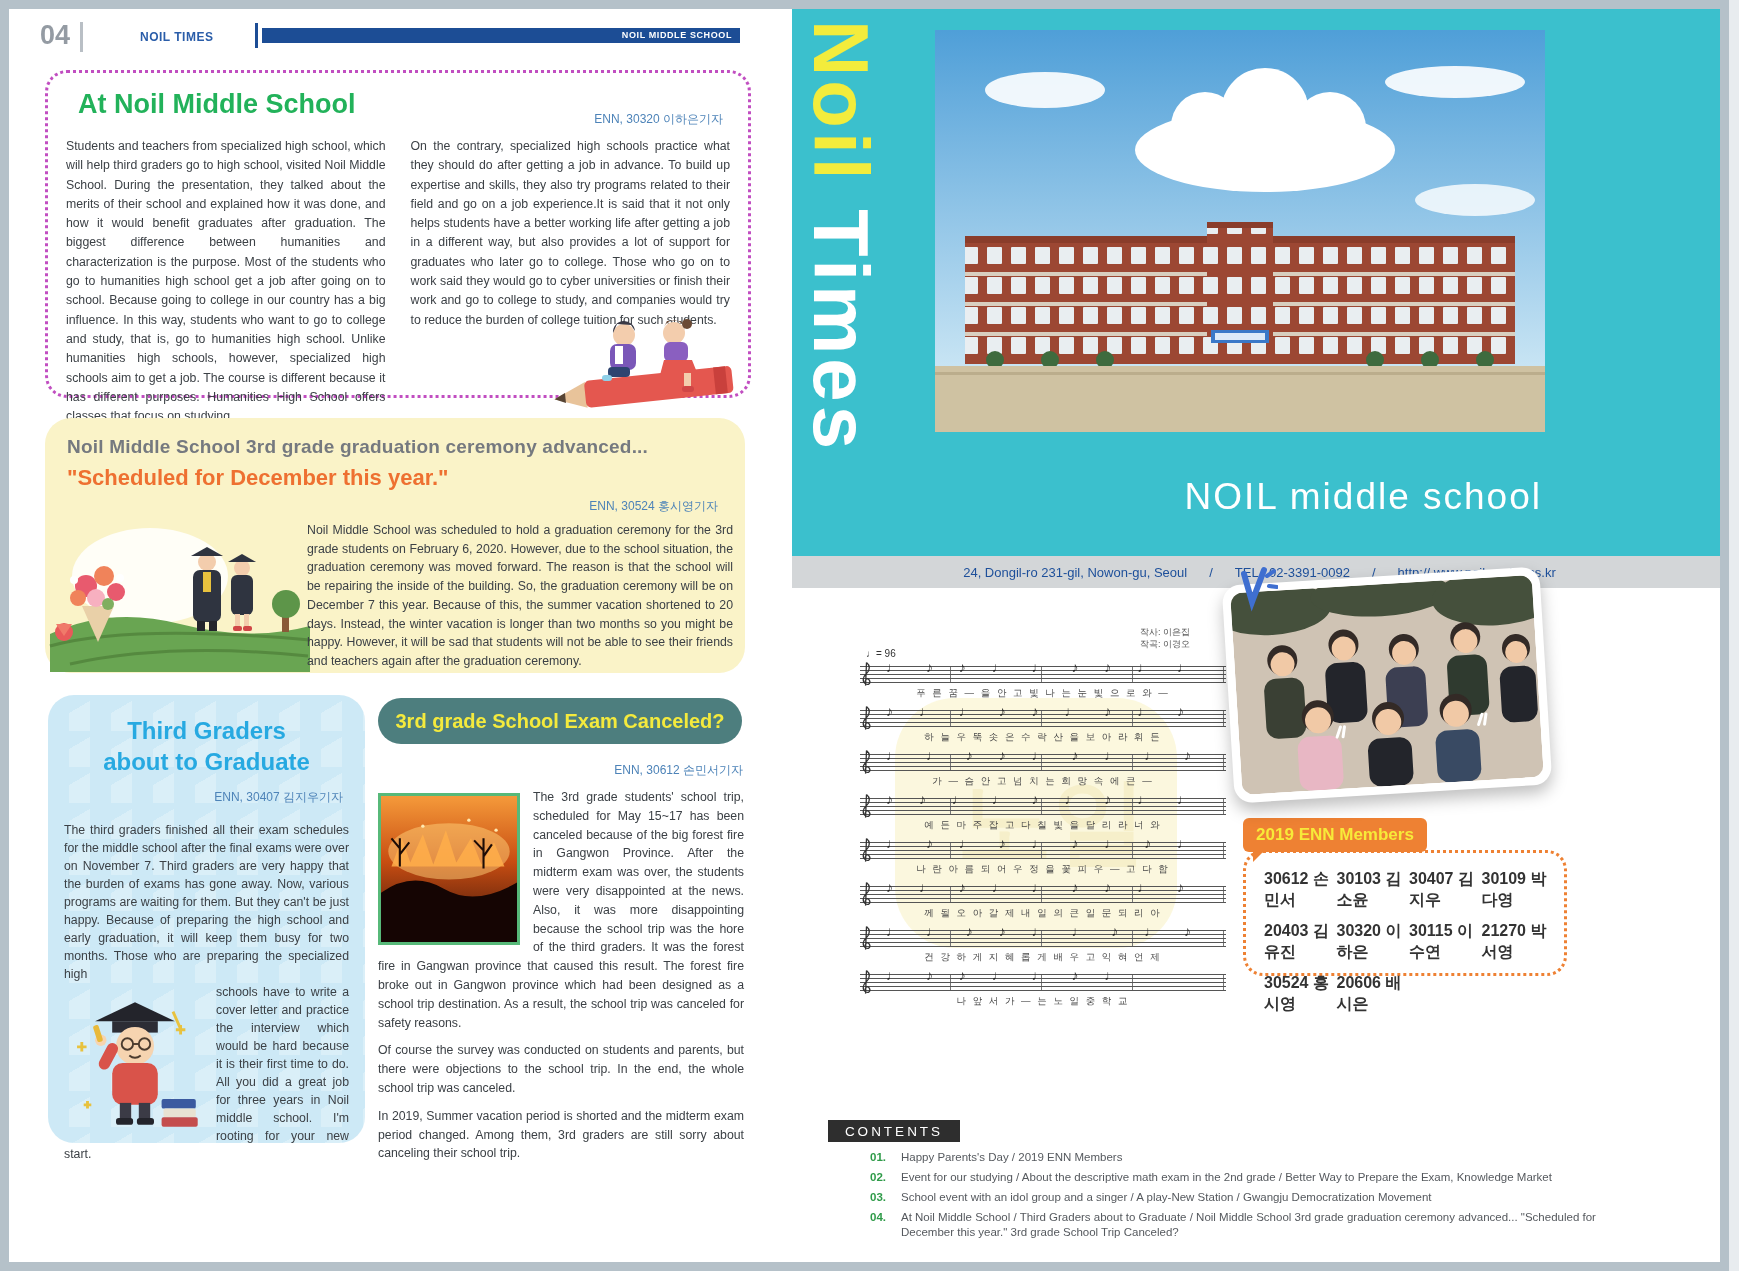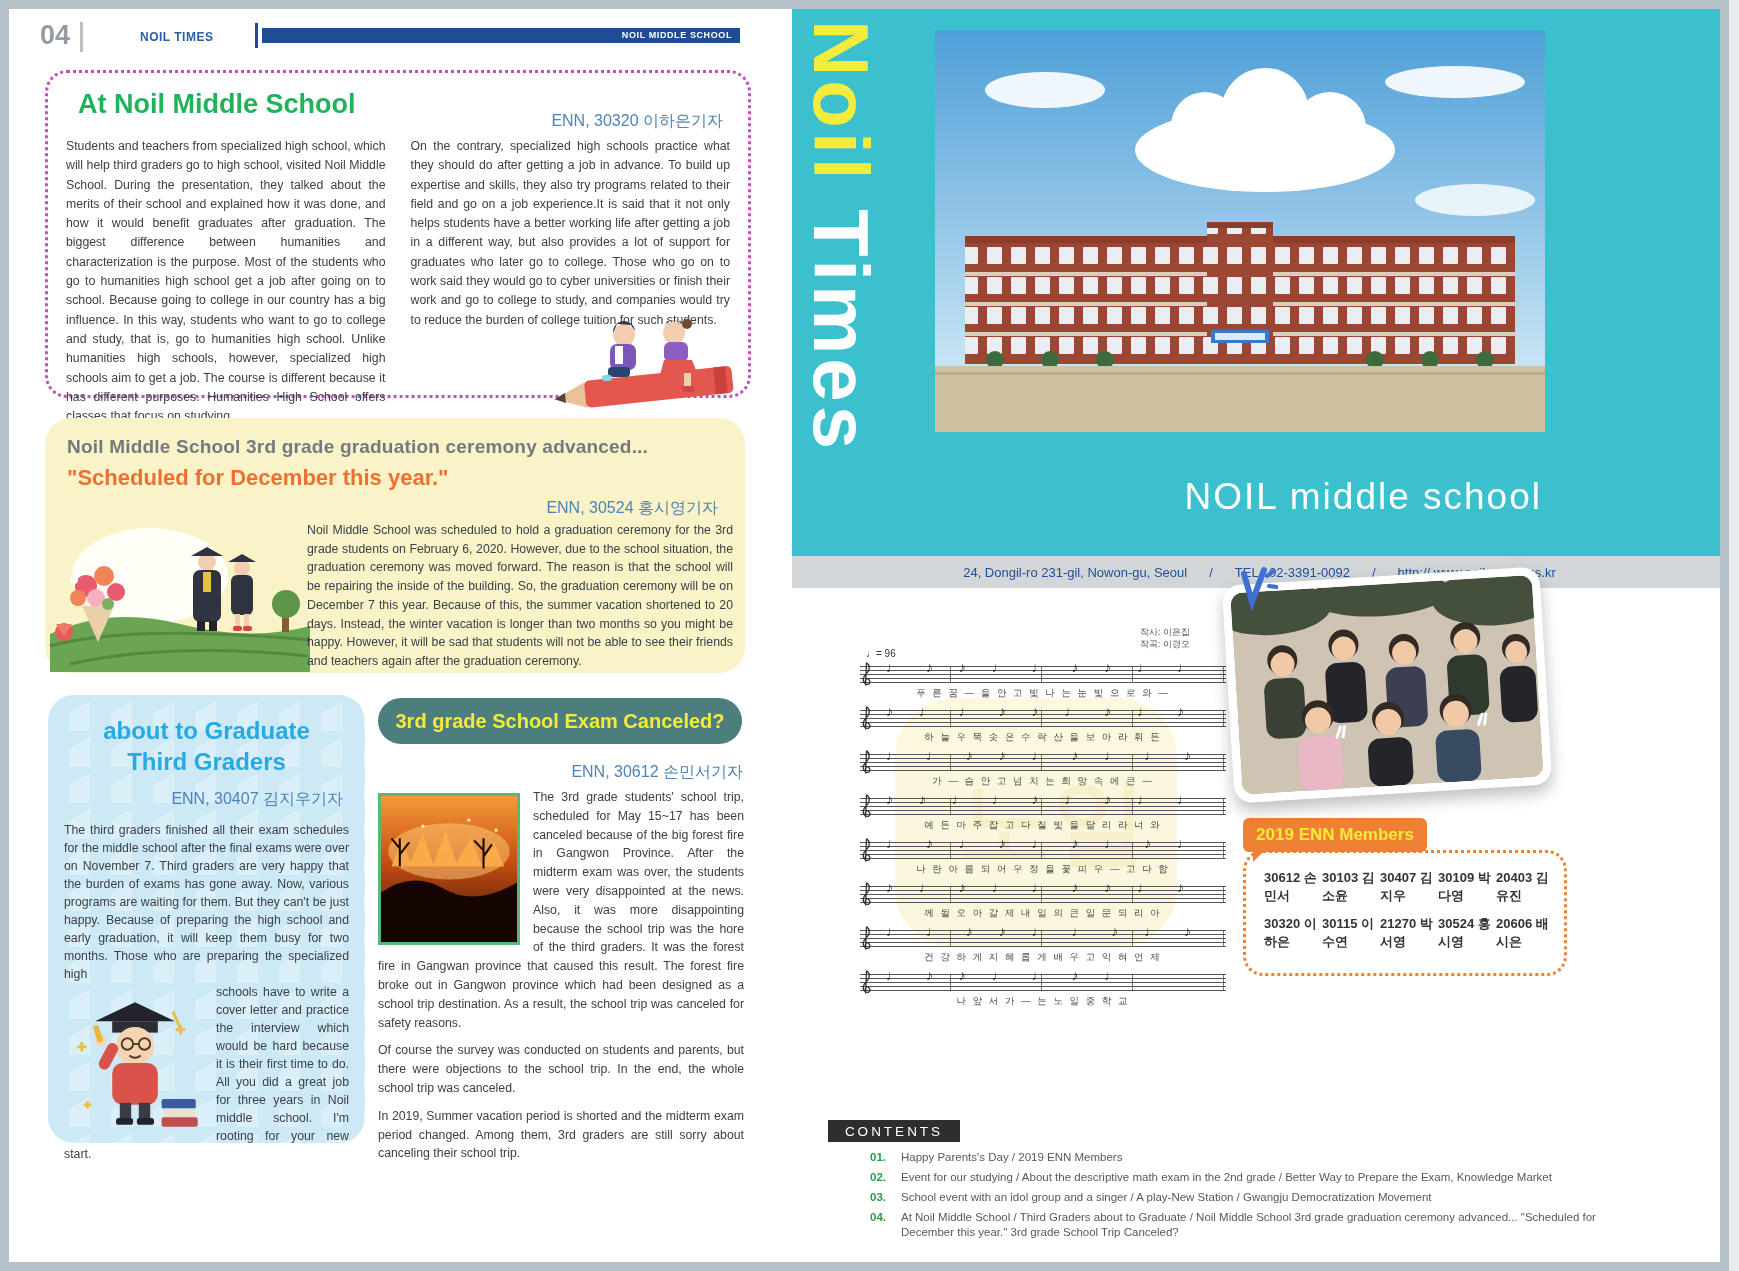--- a/index.html
+++ b/index.html
@@ -13,21 +13,21 @@
   .pg-rule{left:80px;top:22px;width:3px;height:30px;background:#b9bfc5;}
   .brand{left:140px;top:30px;font-size:12px;font-weight:800;color:#2a5da9;letter-spacing:.5px;}
   .hbar{left:262px;top:28px;width:478px;height:15px;background:#1c4d95;}
   .hbar::before{content:"";position:absolute;left:-7px;top:-5px;width:3px;height:25px;background:#1c4d95;}
   .hbar .hbar-txt{display:block;text-align:right;color:#fff;font-size:9px;font-weight:700;
                   line-height:15px;padding-right:8px;letter-spacing:.6px;}
 
   
   .a1{left:45px;top:70px;width:700px;height:322px;border:3px dotted #c14ec1;border-radius:22px;background:#fff;}
   .a1-title{position:absolute;left:30px;top:16px;font-size:27px;font-weight:800;color:#22b25a;}
-  .byline{font-size:16px;color:#4d83b8;text-align:right;}
+  .byline{font-size:12px;color:#4d83b8;text-align:right;}
   .a1-byline{position:absolute;right:25px;top:38px;}
   .a1-cols{position:absolute;left:18px;top:64px;width:664px;display:flex;gap:25px;}
   .a1-cols .col{width:320px;font-size:12.3px;line-height:19.3px;text-align:justify;}
   .pencil-ill{left:552px;top:292px;width:200px;height:122px;z-index:5;}
 
   
   .a2{left:45px;top:418px;width:700px;height:255px;background:#faf3c8;border-radius:26px;}
   .a2-title{position:absolute;left:22px;top:18px;font-size:19px;font-weight:800;color:#75797f;letter-spacing:.2px;}
   .a2-sub{position:absolute;left:22px;top:47px;font-size:22px;font-weight:800;color:#ee7031;}
   .a2-byline{position:absolute;right:27px;top:80px;}
@@ -95,22 +95,22 @@
   .stu-inner{width:100%;height:100%;border-radius:12px;overflow:hidden;}
   .v-deco{left:1234px;top:566px;width:44px;height:46px;z-index:7;}
 
   
   .enn-label{left:1243px;top:818px;width:184px;height:34px;background:#ee8133;border-radius:6px;
              display:flex;align-items:center;justify-content:center;color:#f7ea39;font-size:17px;
              font-weight:800;z-index:3;}
   .enn-label::after{content:"";position:absolute;left:10px;bottom:-10px;border:6px solid transparent;
                     border-top-color:#ee8133;border-left-color:#ee8133;}
   .enn-box{left:1243px;top:850px;width:318px;height:120px;border:3px dotted #ee8133;border-radius:20px;z-index:2;}
-  .enn-grid{padding:16px 10px 6px 18px;display:grid;grid-template-columns:1fr 1fr 1fr 1fr 1fr;row-gap:10px;
-            font-size:13px;font-weight:700;color:#333;}
+  .enn-grid{padding:16px 10px 6px 18px;display:grid;grid-template-columns:1fr 1fr 1fr 1fr;row-gap:10px;
+            font-size:16px;font-weight:700;color:#333;}
 
   
   .c-bar{left:828px;top:1120px;width:132px;height:22px;background:#2e2e2e;color:#fff;display:flex;
          align-items:center;justify-content:center;font-size:13.5px;letter-spacing:3px;}
   .c-list{left:870px;top:1150px;width:730px;}
   .c-row{display:flex;gap:9px;margin-bottom:5px;font-size:11.5px;line-height:15px;}
   .c-num{color:#2f9b49;font-weight:800;flex:0 0 22px;}
   .c-txt{color:#55595e;flex:1;}
 </style>
 </head>
@@ -198,22 +198,22 @@
       <rect x="232" y="96" width="7" height="22" fill="#8a5a38"></rect>
       <circle cx="236" cy="90" r="14" fill="#5d9549"></circle>
       <circle cx="14" cy="118" r="9" fill="#e85a5a"></circle>
         <polygon points="6,110 22,110 14,122" fill="#f07a6a"></polygon>
     </svg>
     <div class="a2-body">  Noil Middle School was scheduled to hold a graduation ceremony for the 3rd grade students on February 6, 2020. However, due to the school situation, the graduation ceremony was moved forward. The reason is that the school will be repairing the inside of the building. So, the graduation ceremony will be on December 7 this year. Because of this, the summer vacation shortened to 20 days.  Instead, the winter vacation is longer than two months so you might be happy. However, it will be sad that students will not be able to see their friends and teachers again after the graduation ceremony.</div>
   </div>
 
   <div class="abs a3">
     <div class="a3-title">
+      <div>Third Graders</div>
       <div>about to Graduate</div>
-      <div>Third Graders</div>
     </div>
     <div class="byline a3-byline">ENN, 30407 김지우기자</div>
     <div class="a3-body">
       <p>  The third graders finished all their exam schedules for the middle school after the final exams were over on November 7. Third graders are very happy that the burden of exams has gone away. Now, various programs are waiting for them. But they can't be just happy. Because of preparing the high school and early graduation, it will keep them busy for two months. Those who are preparing the specialized high</p>
       <p>
         <span class="kid-float">
           <svg viewBox="0 0 140 160" width="142" height="152">
             <g stroke="#e8c23e" stroke-width="3">
                 <path d="M14 58 v10 M9 63 h10"></path>
                 <path d="M118 40 v10 M113 45 h10"></path>

